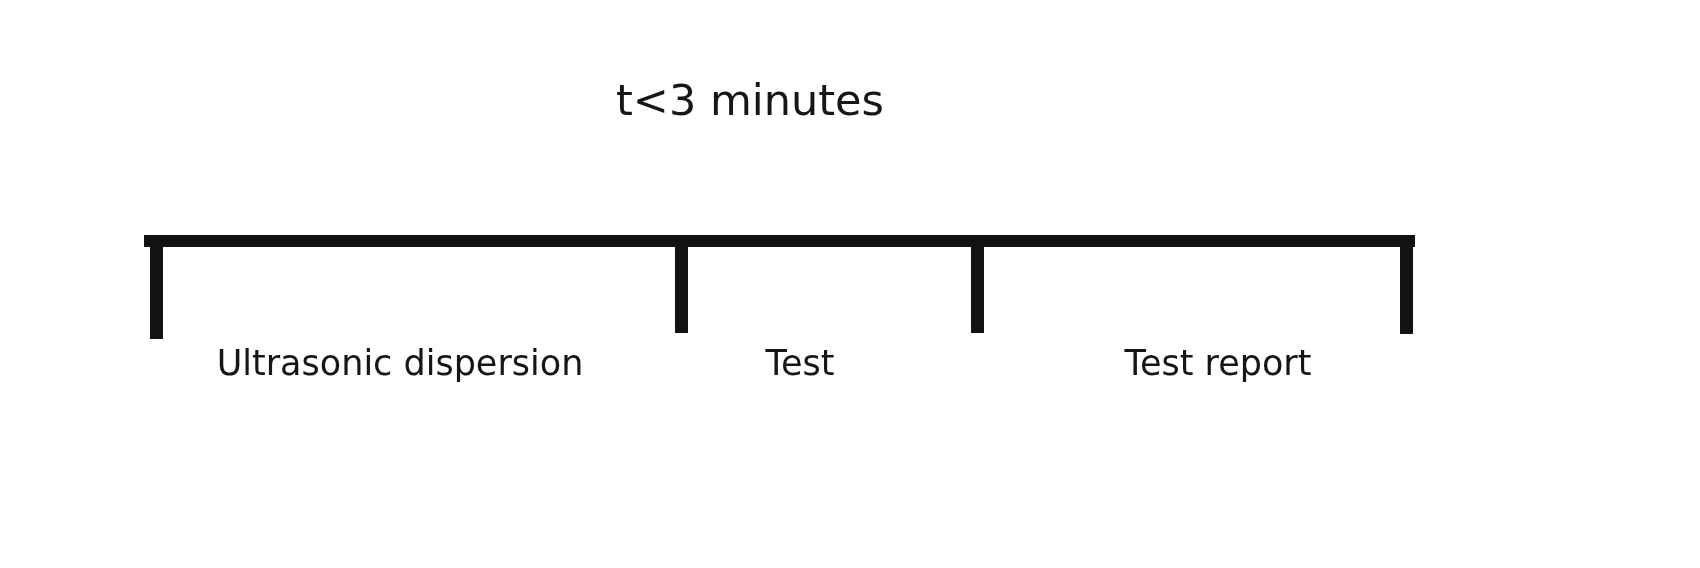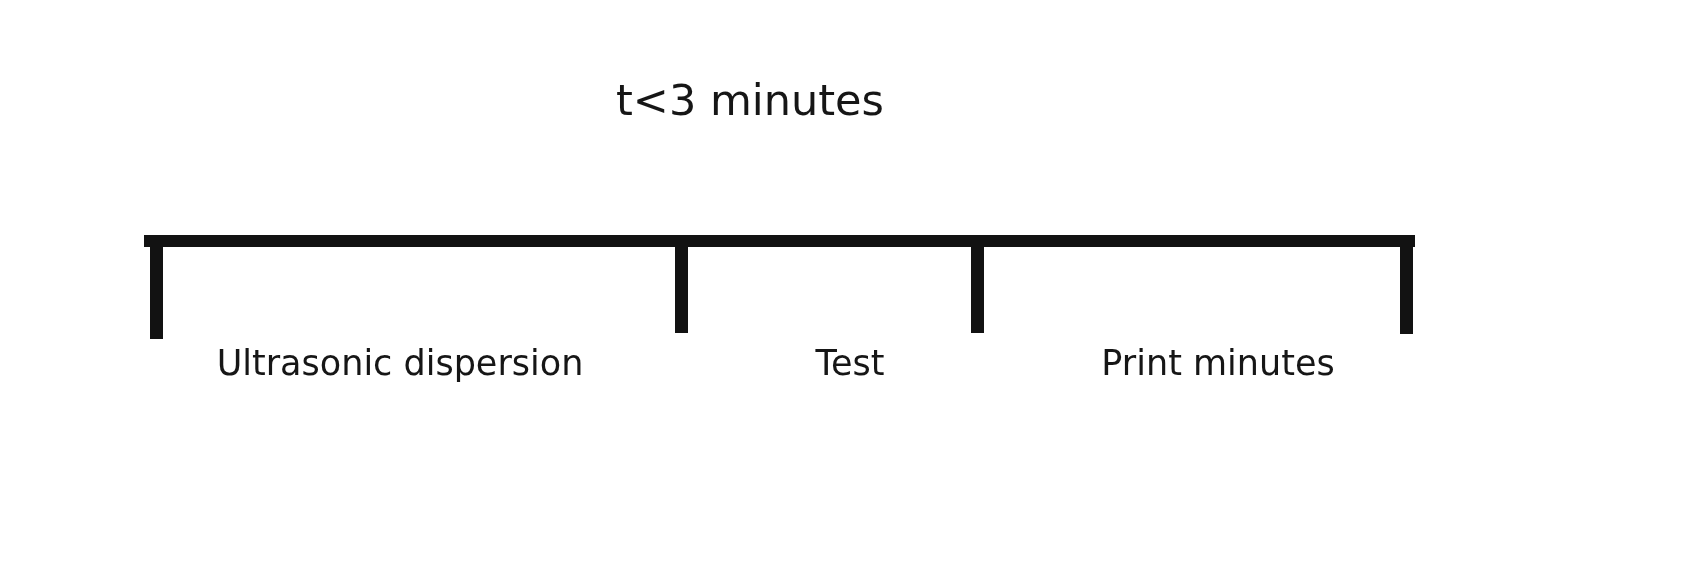--- a/index.html
+++ b/index.html
@@ -46,34 +46,34 @@
   .segment-label {
     position: absolute;
     top: 343px;
     transform: translateX(-50%);
     font-size: 35px;
     line-height: 1.16;
     color: #161616;
     white-space: nowrap;
   }
   .label-0 { left: 400px; }
-  .label-1 { left: 850px; }
+  .label-1 { left: 800px; }
   .label-2 { left: 1218px; }
 </style>
 </head>
 <body>
 
 <div class="canvas">
 
   <div class="duration-title">t&lt;3 minutes</div>
 
   <div class="timeline-bar"></div>
 
   <div class="tick tick-0"></div>
   <div class="tick tick-1"></div>
   <div class="tick tick-2"></div>
   <div class="tick tick-3"></div>
 
   <div class="segment-label label-0">Ultrasonic dispersion</div>
   <div class="segment-label label-1">Test</div>
-  <div class="segment-label label-2">Print minutes</div>
+  <div class="segment-label label-2">Test report</div>
 
 </div>
 
 </body></html>

